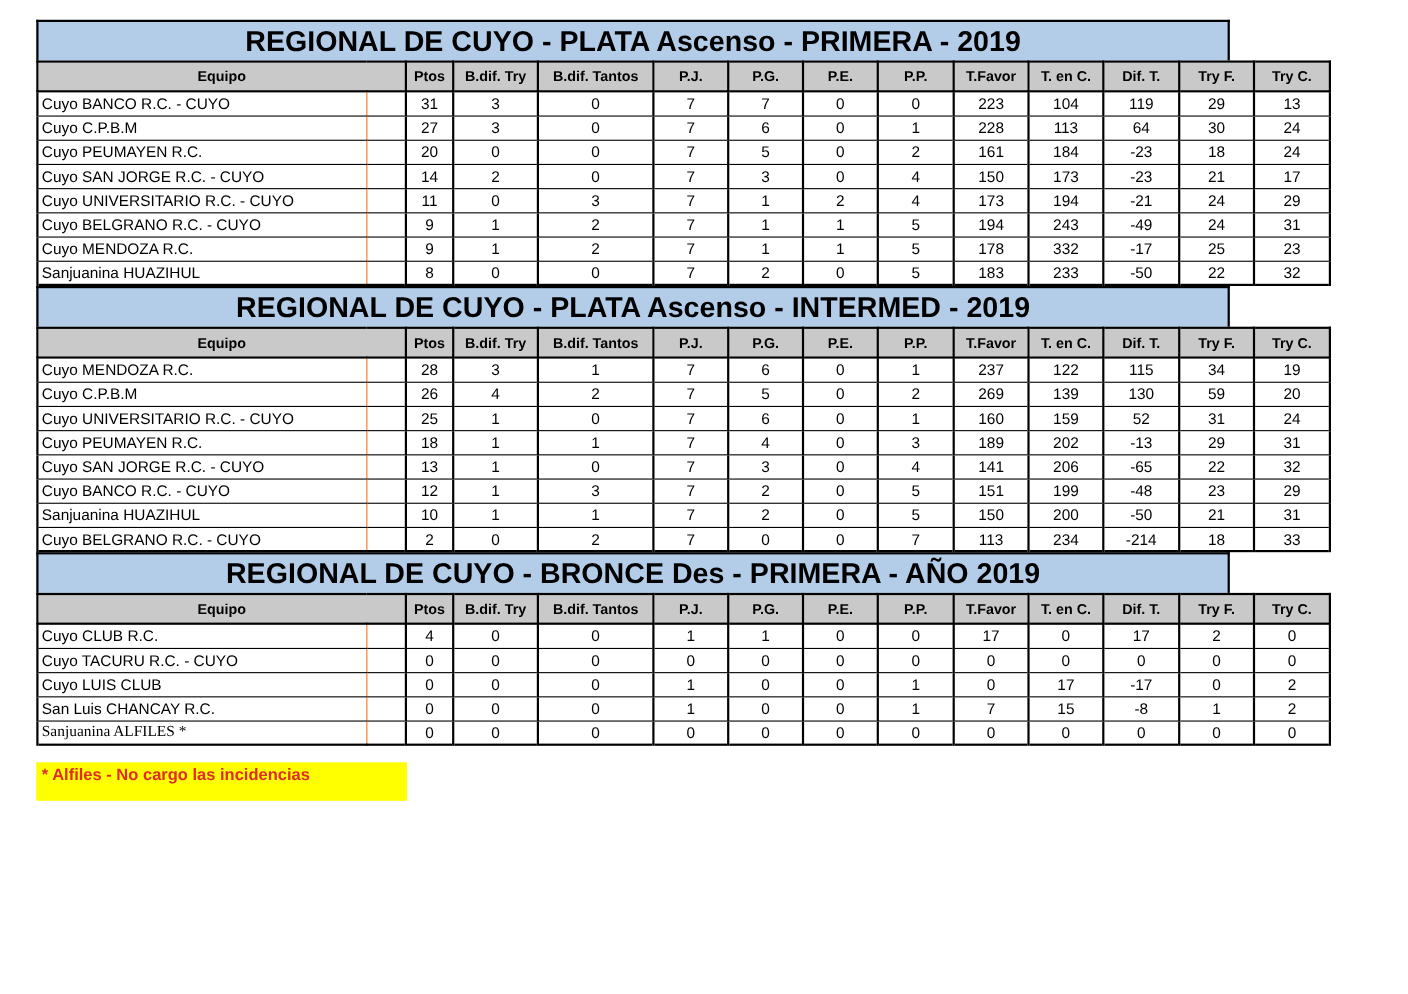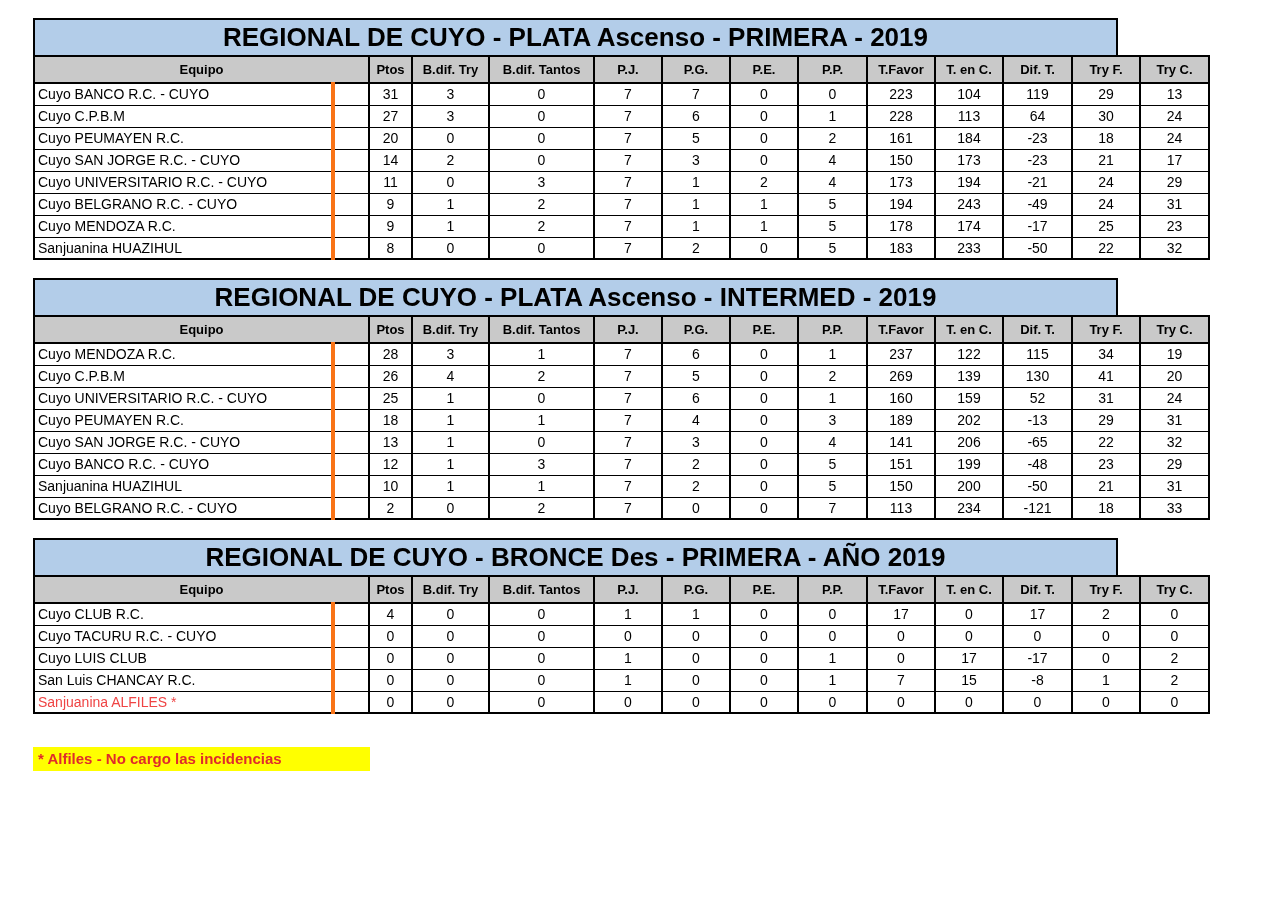--- a/index.html
+++ b/index.html
@@ -4,21 +4,21 @@
 <style>
   * { margin: 0; padding: 0; box-sizing: border-box; }
   html, body {
     width: 1280px; height: 904px;
     background: #ffffff;
     font-family: "Liberation Sans", sans-serif;
     color: #000000;
     overflow: hidden;
   }
   .sheet { position: absolute; left: 33px; top: 18px; width: 1175px; }
-  .standings { width: 1085px; margin-bottom: 18px; }
+  .standings { width: 1085px; margin-bottom: 0; }
   .standings .title {
     width: 100%;
     height: 37px;
     background: #b3cde9;
     border: 2px solid #000;
     border-bottom: none;
     font-size: 26px;
     font-weight: bold;
     text-align: center;
     line-height: 35px;
@@ -51,37 +51,37 @@
     text-align: center;
     padding: 0;
     overflow: hidden;
     white-space: nowrap;
     background: #ffffff;
   }
   table.grid td.name {
     text-align: left;
     padding-left: 3px;
     border-left: 2px solid #000;
-    border-right: 4px solid #f97316;
+    border-right: 1px solid #f97316;
   }
   table.grid td.spacer {
     border-left: 1px solid #000;
     border-right: 2px solid #000;
   }
-  table.grid tr.red td.name { color: #ef4444; }
+  table.grid tr.red td.name { color: #000000; font-family: Liberation Serif, serif; }
   .footnote {
     display: inline-block;
     margin-top: 15px;
     width: 337px;
     background: #ffff00;
     color: #e02b2b;
     font-weight: bold;
     font-size: 15px;
     line-height: 21px;
-    padding: 1px 4px 2px 5px;
+    padding: 1px 4px 13px 5px;
     white-space: nowrap;
   }
 </style>
 </head>
 <body>
 
 <div class="sheet">
 
   <div class="standings">
     <div class="title">REGIONAL DE CUYO - PLATA Ascenso - PRIMERA - 2019</div>
@@ -220,21 +220,21 @@
             <td class="name">Cuyo MENDOZA R.C.</td>
             <td class="spacer"></td>
             <td>9</td>
             <td>1</td>
             <td>2</td>
             <td>7</td>
             <td>1</td>
             <td>1</td>
             <td>5</td>
             <td>178</td>
-            <td>174</td>
+            <td>332</td>
             <td>-17</td>
             <td>25</td>
             <td>23</td>
           </tr>
           <tr>
             <td class="name">Sanjuanina HUAZIHUL</td>
             <td class="spacer"></td>
             <td>8</td>
             <td>0</td>
             <td>0</td>
@@ -311,21 +311,21 @@
             <td>26</td>
             <td>4</td>
             <td>2</td>
             <td>7</td>
             <td>5</td>
             <td>0</td>
             <td>2</td>
             <td>269</td>
             <td>139</td>
             <td>130</td>
-            <td>41</td>
+            <td>59</td>
             <td>20</td>
           </tr>
           <tr>
             <td class="name">Cuyo UNIVERSITARIO R.C. - CUYO</td>
             <td class="spacer"></td>
             <td>25</td>
             <td>1</td>
             <td>0</td>
             <td>7</td>
             <td>6</td>
@@ -406,21 +406,21 @@
             <td class="spacer"></td>
             <td>2</td>
             <td>0</td>
             <td>2</td>
             <td>7</td>
             <td>0</td>
             <td>0</td>
             <td>7</td>
             <td>113</td>
             <td>234</td>
-            <td>-121</td>
+            <td>-214</td>
             <td>18</td>
             <td>33</td>
           </tr>
         </tbody>
       </table>
   </div>
 
   <div class="standings">
     <div class="title">REGIONAL DE CUYO - BRONCE Des - PRIMERA - AÑO 2019</div>
     <table class="grid">

